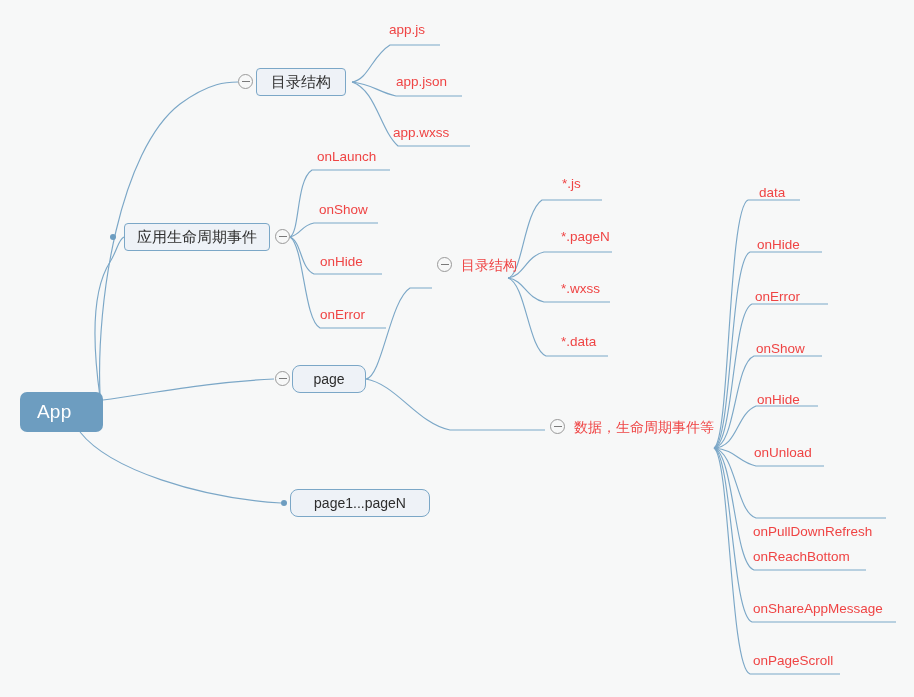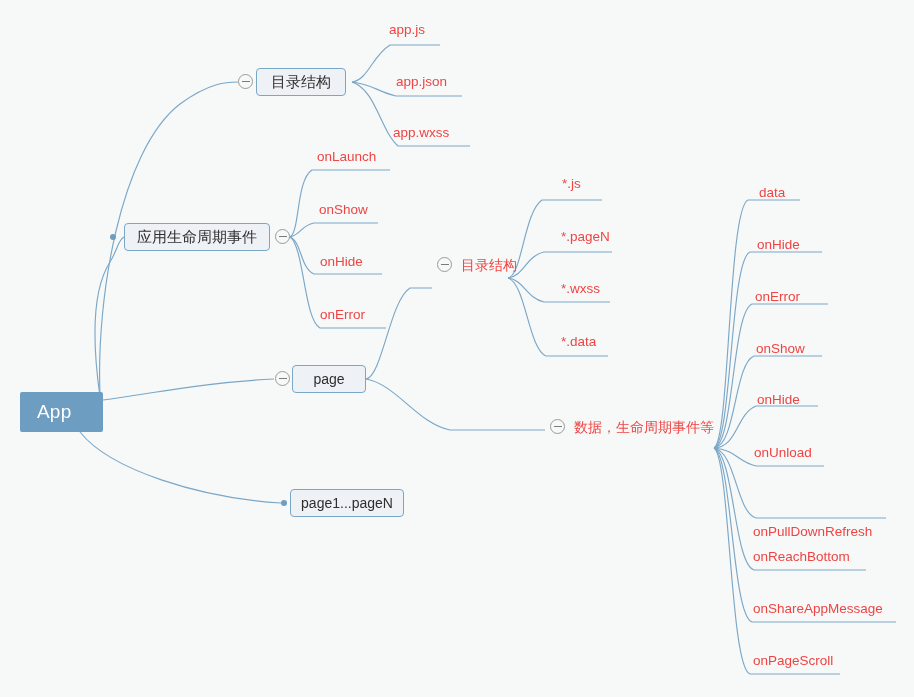--- a/index.html
+++ b/index.html
@@ -30,41 +30,41 @@
     white-space: nowrap;
   }
 
   
   .root-node {
     left: 20px;
     top: 392px;
     width: 83px;
     height: 40px;
     background: #6d9dc0;
-    border-radius: 2px;
+    border-radius: 7px;
     color: #ffffff;
     font-size: 19px;
     display: flex;
     align-items: center;
     padding-left: 17px;
     letter-spacing: .2px;
   }
 
   
   .box-node {
     background: #eef2f7;
     border: 1px solid #7ba7c7;
     border-radius: 4px;
     color: #2e2e2e;
     display: flex;
     align-items: center;
     justify-content: center;
   }
   .box-node.cn { font-size: 15px; }
-  .box-node.en { font-size: 14px; }
+  .box-node.en { font-size: 14px; border-radius: 8px; }
 
   
   .leaf {
     color: #ef4444;
     font-size: 13.5px;
     line-height: 1;
   }
   .leaf.cn { font-size: 14px; }
 
   
@@ -232,17 +232,17 @@
     <span>onReachBottom</span>
   </div>
   <div class="node leaf" style="left:753px; top:602px;">
     <span>onShareAppMessage</span>
   </div>
   <div class="node leaf" style="left:753px; top:654px;">
     <span>onPageScroll</span>
   </div>
 
   <div class="dot" style="left:281px; top:500px;"></div>
-  <div class="node box-node en" style="left:290px; top:489px; width:114px; height:28px;">
+  <div class="node box-node en" style="left:290px; top:489px; width:140px; height:28px;">
     <span>page1...pageN</span>
   </div>
 
 </div>
 
 </body></html>

